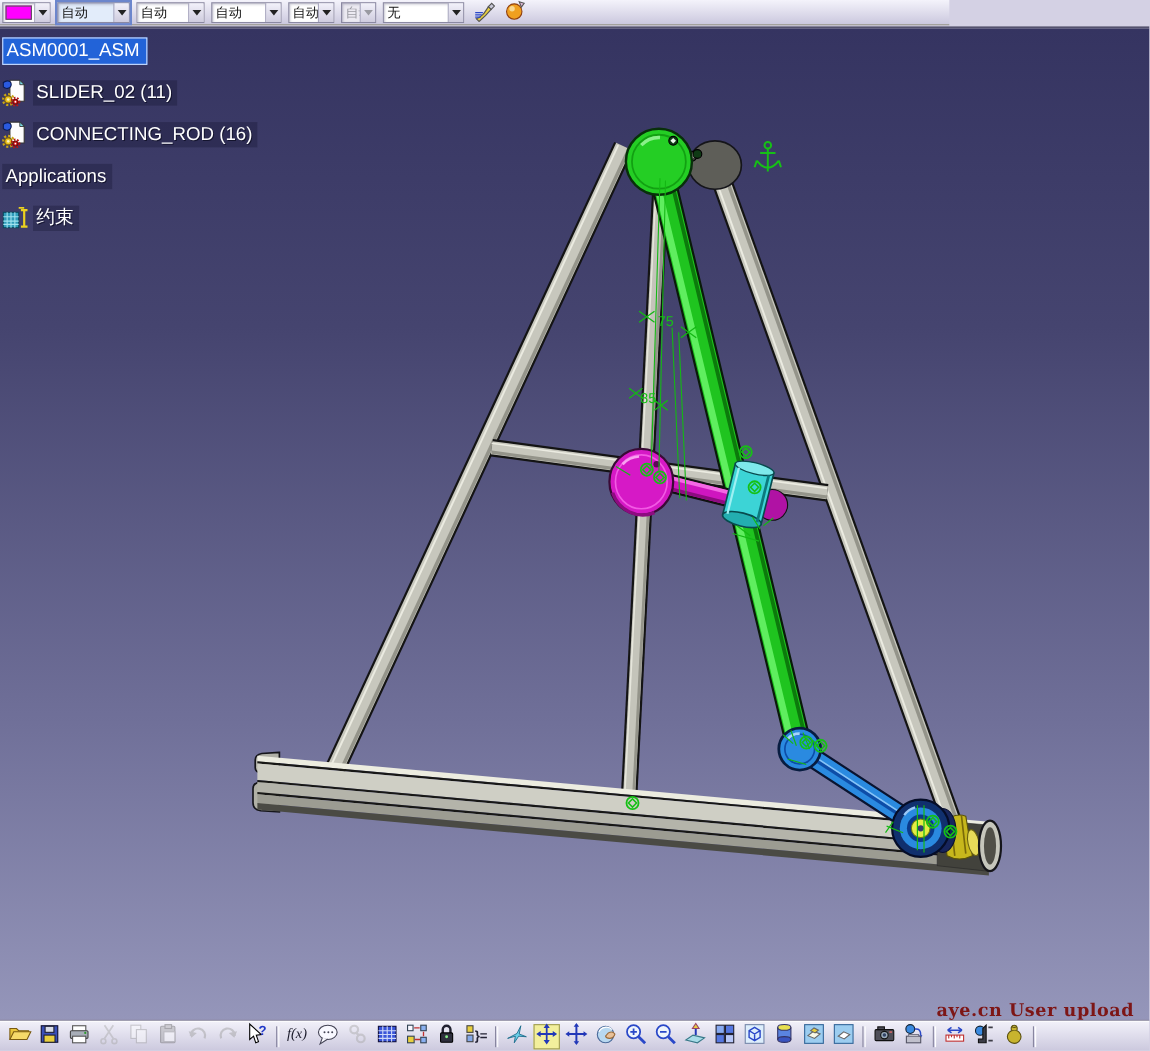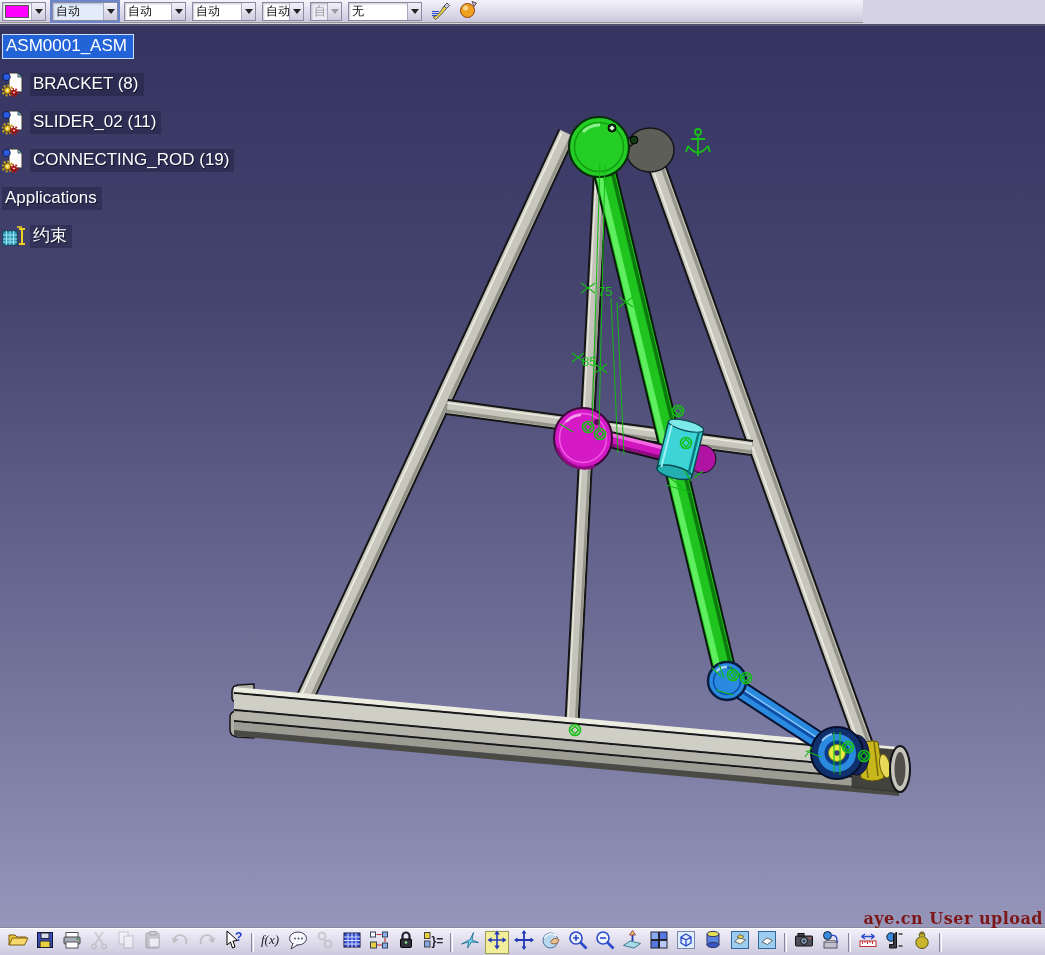--- a/index.html
+++ b/index.html
@@ -44,21 +44,21 @@
   #bottom-toolbar { position:absolute; top:928px; left:0; width:1045px; height:27px;
     background:linear-gradient(#f1f0f9,#ccc9de); border-top:1px solid #fff;
     box-shadow:0 -1px 0 #8a889e; display:flex; align-items:center; padding-left:6px; }
   .bt { width:24px; height:23px; display:flex; align-items:center; justify-content:center;
     border:1px solid transparent; margin-right:3px; flex:0 0 auto; }
   .bt.active { background:#f2ef9c; border:1px solid #9e9c52; }
   .bt.disabled { filter:grayscale(1) opacity(.45); }
   .bsep { width:3px; height:19px; border-left:1px solid #8886a0; border-right:1px solid #fff; margin:0 5px 0 2px; flex:0 0 auto; }
 
   
-  #watermark { position:absolute; right:2px; top:909px; z-index:6;
+  #watermark { position:absolute; right:14px; top:909px; z-index:6;
     font-family:"DejaVu Serif","Liberation Serif",serif; font-weight:bold; font-size:16px;
     color:rgba(125,22,22,.88); letter-spacing:.5px; white-space:nowrap; }
 </style>
 </head>
 <body>
 
 <div id="stage">
 
   <div id="top-toolbar">
       <div class="combo c0">
@@ -261,34 +261,20 @@
 
         <path d="M712,642 l9,8 M719,638 l5,14 M730,640 l6,15 M716,664 l17,5 M739,647 l8,9
                  M670,452 l12,9 M684,444 l7,11 M666,459 l24,7 M694,452 l9,-7
                  M834,706 V747 M840,706 V749 M806,725 l15,6 M812,721 l-7,10 M560,398 l13,8" stroke="#14b814" stroke-width="1.1" fill="none"></path>
       </g>
     </svg>
 
     <div id="tree">
         <div class="trow">
           <span class="tlabel sel">ASM0001_ASM</span>
-        </div>
-        <div class="trow">
-          <span class="ticon"><svg width="24" height="26" viewBox="0 0 24 26">
-              <path d="M7,2 h9 l4,4 v15 h-13 z" fill="#fdfdfd" stroke="#333"></path>
-              <path d="M16,2 l4,4 h-4 z" fill="#7adceb" stroke="#333" stroke-width=".8"></path>
-              <path d="M1,4 C5,1 9,3 8,7 C7,10 3,10 1,8 z" fill="#2a5ae0" stroke="#0a1a50"></path>
-              <circle cx="5.5" cy="19.5" r="5" fill="none" stroke="#caa616" stroke-width="2" stroke-dasharray="2 1.8"></circle>
-              <circle cx="5.5" cy="19.5" r="3.2" fill="#ecc41e" stroke="#8a6a0a"></circle>
-              <circle cx="5.5" cy="19.5" r="1.2" fill="#f8f0c0"></circle>
-              <circle cx="12" cy="21.5" r="3.6" fill="none" stroke="#b81414" stroke-width="1.8" stroke-dasharray="1.6 1.4"></circle>
-              <circle cx="12" cy="21.5" r="2.2" fill="#d42020" stroke="#7a0a0a"></circle>
-              <circle cx="12" cy="21.5" r=".8" fill="#fff"></circle>
-            </svg></span>
-          <span class="tlabel">BRACKET (8)</span>
         </div>
         <div class="trow">
           <span class="ticon"><svg width="24" height="26" viewBox="0 0 24 26">
               <path d="M7,2 h9 l4,4 v15 h-13 z" fill="#fdfdfd" stroke="#333"></path>
               <path d="M16,2 l4,4 h-4 z" fill="#7adceb" stroke="#333" stroke-width=".8"></path>
               <path d="M1,4 C5,1 9,3 8,7 C7,10 3,10 1,8 z" fill="#2a5ae0" stroke="#0a1a50"></path>
               <circle cx="5.5" cy="19.5" r="5" fill="none" stroke="#caa616" stroke-width="2" stroke-dasharray="2 1.8"></circle>
               <circle cx="5.5" cy="19.5" r="3.2" fill="#ecc41e" stroke="#8a6a0a"></circle>
               <circle cx="5.5" cy="19.5" r="1.2" fill="#f8f0c0"></circle>
               <circle cx="12" cy="21.5" r="3.6" fill="none" stroke="#b81414" stroke-width="1.8" stroke-dasharray="1.6 1.4"></circle>
@@ -302,21 +288,21 @@
               <path d="M7,2 h9 l4,4 v15 h-13 z" fill="#fdfdfd" stroke="#333"></path>
               <path d="M16,2 l4,4 h-4 z" fill="#7adceb" stroke="#333" stroke-width=".8"></path>
               <path d="M1,4 C5,1 9,3 8,7 C7,10 3,10 1,8 z" fill="#2a5ae0" stroke="#0a1a50"></path>
               <circle cx="5.5" cy="19.5" r="5" fill="none" stroke="#caa616" stroke-width="2" stroke-dasharray="2 1.8"></circle>
               <circle cx="5.5" cy="19.5" r="3.2" fill="#ecc41e" stroke="#8a6a0a"></circle>
               <circle cx="5.5" cy="19.5" r="1.2" fill="#f8f0c0"></circle>
               <circle cx="12" cy="21.5" r="3.6" fill="none" stroke="#b81414" stroke-width="1.8" stroke-dasharray="1.6 1.4"></circle>
               <circle cx="12" cy="21.5" r="2.2" fill="#d42020" stroke="#7a0a0a"></circle>
               <circle cx="12" cy="21.5" r=".8" fill="#fff"></circle>
             </svg></span>
-          <span class="tlabel">CONNECTING_ROD (19)</span>
+          <span class="tlabel">CONNECTING_ROD (16)</span>
         </div>
         <div class="trow">
           <span class="tlabel">Applications</span>
         </div>
         <div class="trow">
           <span class="ticon"><svg width="24" height="26" viewBox="0 0 24 26">
               <rect x="1" y="8" width="14" height="14" fill="#2f9cba" stroke="#0a4a5e"></rect>
               <path d="M1,12 h14 M1,16 h14 M1,19 h14 M4.5,8 v14 M8,8 v14 M11.5,8 v14" stroke="#9fe2ef" stroke-width="1"></path>
               <path d="M17,6 h6 M20,6 v15 M17,21 h6" stroke="#ecd21e" stroke-width="2" fill="none"></path>
               <path d="M15,4 h5" stroke="#ecd21e" stroke-width="1.5"></path>

